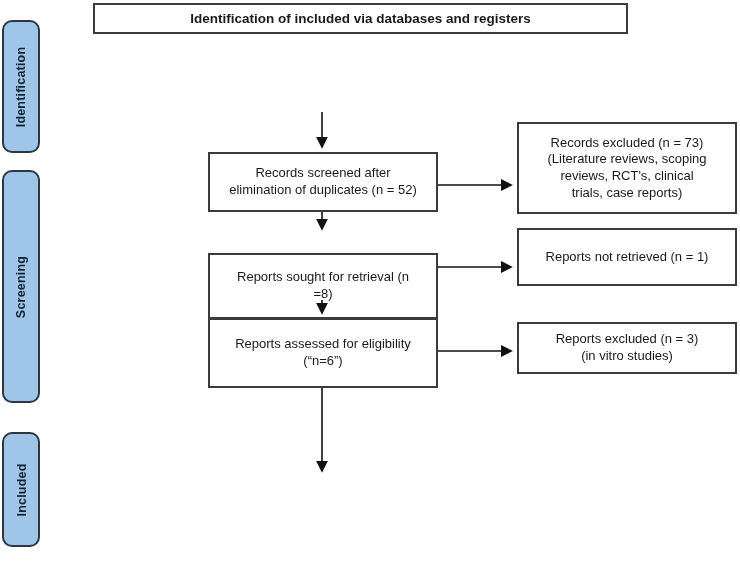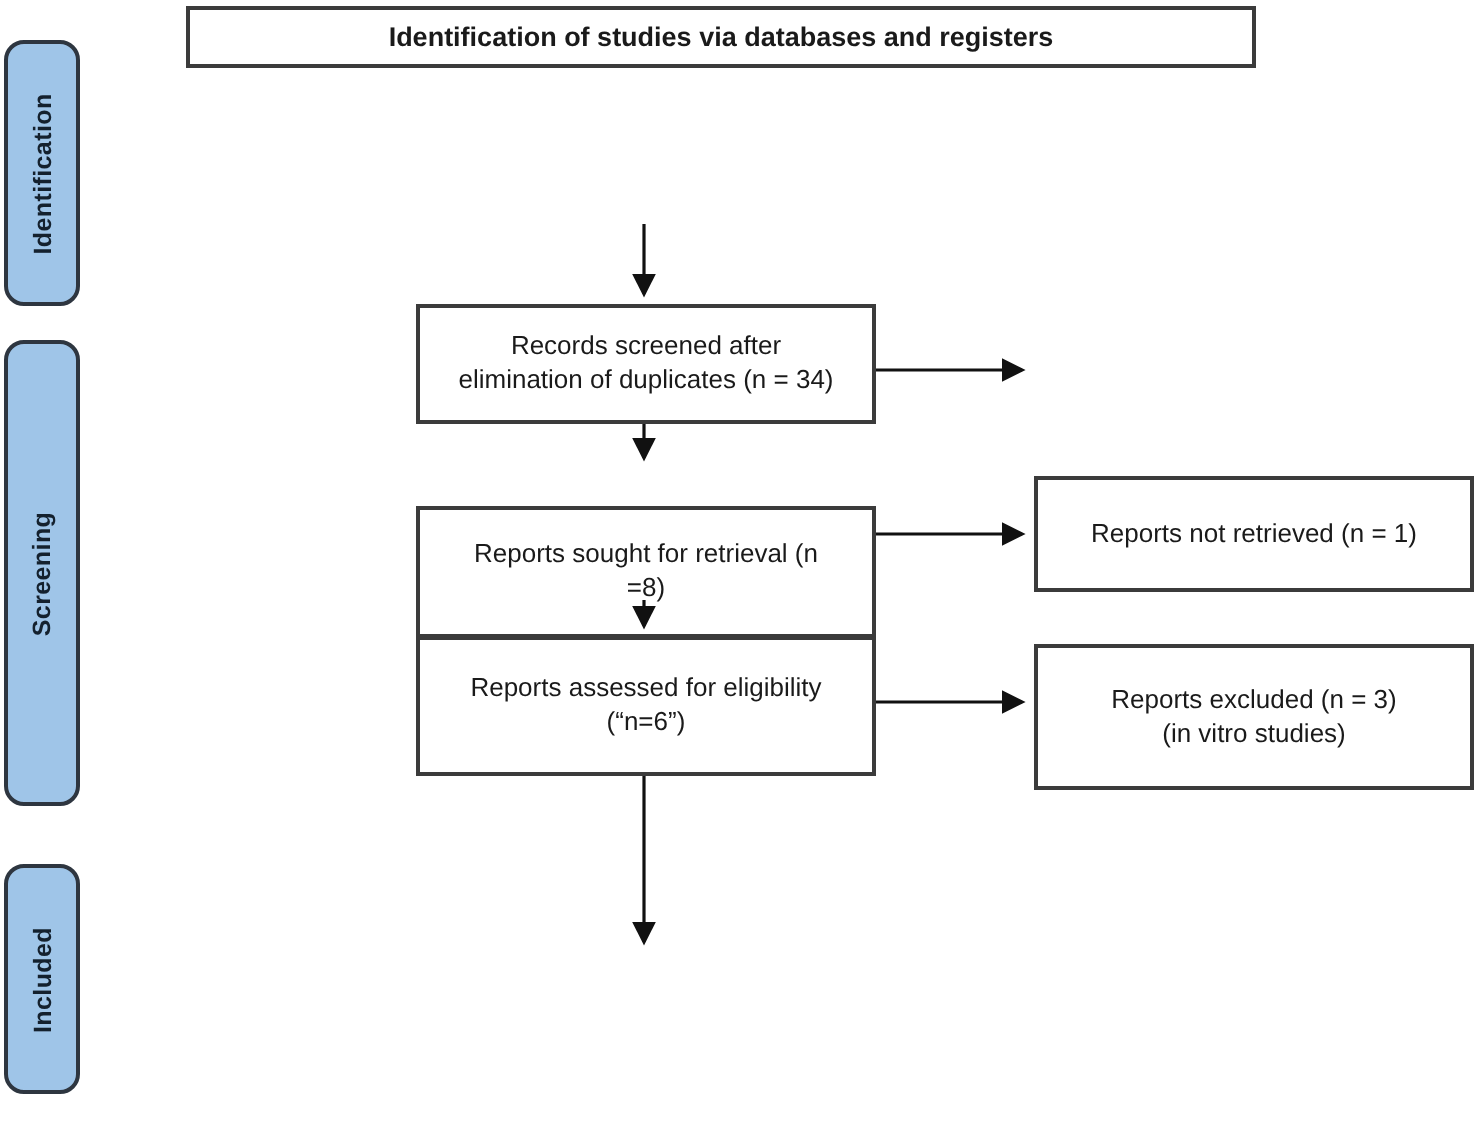--- a/index.html
+++ b/index.html
@@ -57,47 +57,51 @@
     left: 0;
     top: 0;
     pointer-events: none;
   }
 </style>
 </head>
 <body>
 
 <div id="canvas">
 
-  <div class="box title-box" style="left:93px; top:3px; width:535px; height:31px;">Identification of studies via databases and registers</div>
+  <div class="box title-box" style="left:93px; top:3px; width:535px; height:31px;">Identification of included via databases and registers</div>
 
   <div class="stage" style="left:2px; top:20px; width:38px; height:133px;">
     <span>Identification</span>
   </div>
   <div class="stage" style="left:2px; top:170px; width:38px; height:233px;">
     <span>Screening</span>
   </div>
   <div class="stage" style="left:2px; top:432px; width:38px; height:115px;">
     <span>Included</span>
   </div>
 
 
   <div class="box" style="left:208px; top:152px; width:230px; height:60px;">Records screened after
-elimination of duplicates (n = 34)</div>
+elimination of duplicates (n = 52)</div>
 
   <div class="box" style="left:208px; top:234px; width:230px; height:66px;margin-top:19px;">Reports sought for retrieval (n
 =8)</div>
 
   <div class="box" style="left:208px; top:318px; width:230px; height:70px;">Reports assessed for eligibility
 (“n=6”)</div>
 
 
+  <div class="box" style="left:517px; top:122px; width:220px; height:92px;">Records excluded (n = 73)
+(Literature reviews, scoping
+reviews, RCT's, clinical
+trials, case reports)</div>
 
-  <div class="box" style="left:517px; top:238px; width:220px; height:58px;">Reports not retrieved (n = 1)</div>
+  <div class="box" style="left:517px; top:228px; width:220px; height:58px;">Reports not retrieved (n = 1)</div>
 
-  <div class="box" style="left:517px; top:322px; width:220px; height:73px;">Reports excluded (n = 3)
+  <div class="box" style="left:517px; top:322px; width:220px; height:52px;">Reports excluded (n = 3)
 (in vitro studies)</div>
 
   <svg class="arrows" width="740" height="573" viewBox="0 0 740 573">
     <defs>
       <marker id="arrowhead" viewBox="0 0 10 10" refX="8.5" refY="5" markerWidth="7.5" markerHeight="7.5" orient="auto-start-reverse">
         <path d="M 0 0 L 10 5 L 0 10 z" fill="#111111"></path>
       </marker>
     </defs>
     <g stroke="#111111" stroke-width="1.6" fill="none">
       <line x1="322" y1="112" x2="322" y2="147" marker-end="url(#arrowhead)"></line>

